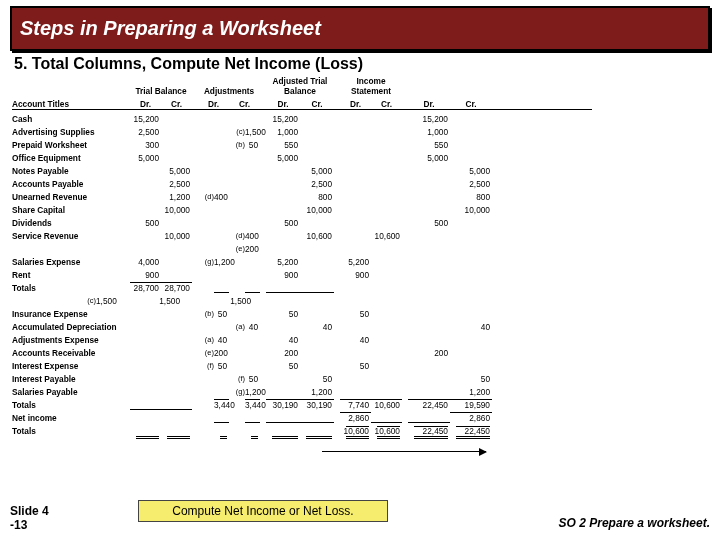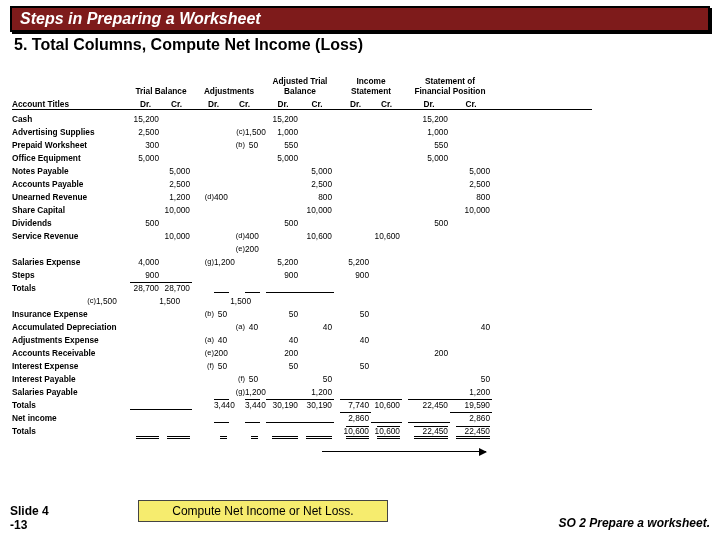--- a/index.html
+++ b/index.html
@@ -17,25 +17,25 @@
     font-size:9px;
     color:#000;
     position:relative;
     overflow:hidden;
   }
   .banner{
     margin:6px 10px 2px 10px;
     background:var(--maroon);
     border:2px solid #000;
     box-shadow:2px 2px 0 #000;
-    padding:2px 8px;
+    padding:9px 8px;
     color:#fff;
     font-style:italic;
     font-weight:bold;
-    font-size:16px;
+    font-size:20px;
   }
   .subtitle{
     font-weight:bold;
     font-size:16px;
     margin:4px 14px 2px 14px;
   }
   .sheet{
     position:absolute;
     left:12px; right:8px; top:74px;
     font-size:8.3px;
@@ -104,21 +104,20 @@
   <div class="row hdrTop" style="height:22px; align-items:flex-end">
     <div class="acct"></div>
     <div class="h">Trial Balance</div>
       <div class="gap"></div>
     <div class="h">Adjustments</div>
       <div class="gap"></div>
     <div class="h" style="width:68px">Adjusted Trial Balance</div>
       <div class="gap"></div>
     <div class="h">Income Statement</div>
       <div class="gap"></div>
-    <div class="h" style="width:84px">Statement of Financial Position</div>
   </div>
 
   <div class="row hdrSub" style="height:13px">
     <div class="acct">Account Titles</div>
     <div class="s">Dr.</div>
       <div class="s">Cr.</div>
       <div class="gap"></div>
     <div class="s">Dr.</div>
       <div class="s">Cr.</div>
       <div class="gap"></div>
@@ -404,21 +403,21 @@
         <div class="c" style="width: 34px;">5,200</div>
         <div class="c" style="width: 34px;"></div>
         <div class="gap"></div>
         <div class="c" style="width: 31px;">5,200</div>
         <div class="c" style="width: 31px;"></div>
         <div class="gap"></div>
         <div class="c" style="width: 42px;"></div>
         <div class="c" style="width: 42px;"></div>
       </div>
       <div class="row">
-        <div class="acct">Steps</div>
+        <div class="acct">Rent</div>
         <div class="c" style="width: 31px;">900</div>
         <div class="c" style="width: 31px;"></div>
         <div class="gap"></div>
         <div style="display: flex; width: 31px; justify-content: flex-end;">
           <div class="note"></div>
           <div class="c" style="width: 15px;"></div>
         </div>
         <div style="display: flex; width: 31px; justify-content: flex-end;">
           <div class="note"></div>
           <div class="c" style="width: 15px;"></div>

